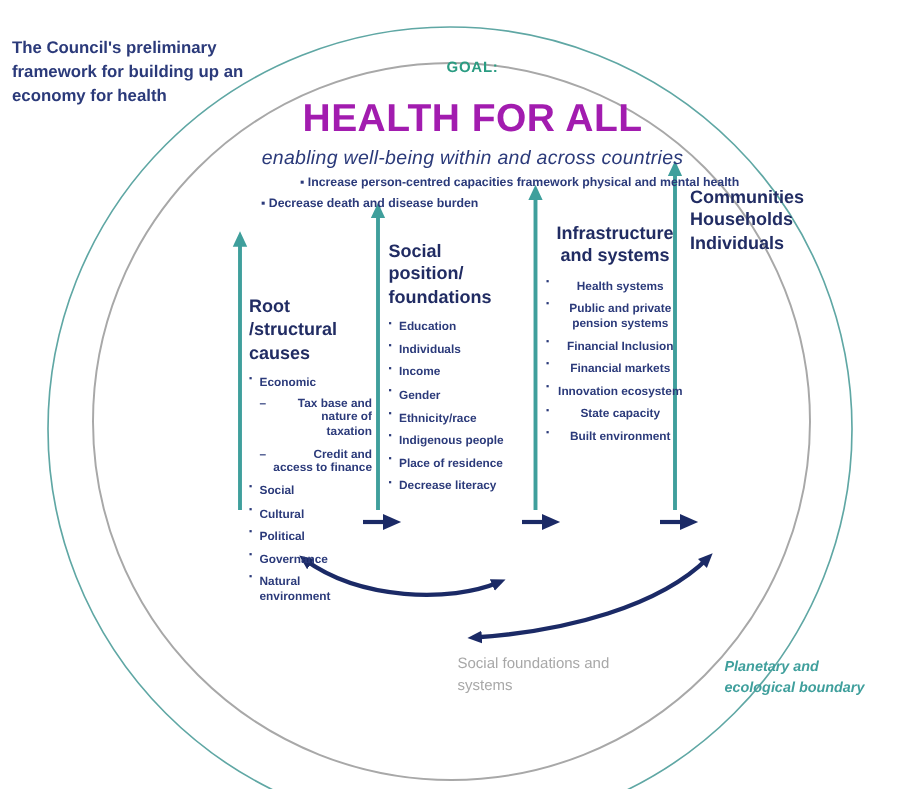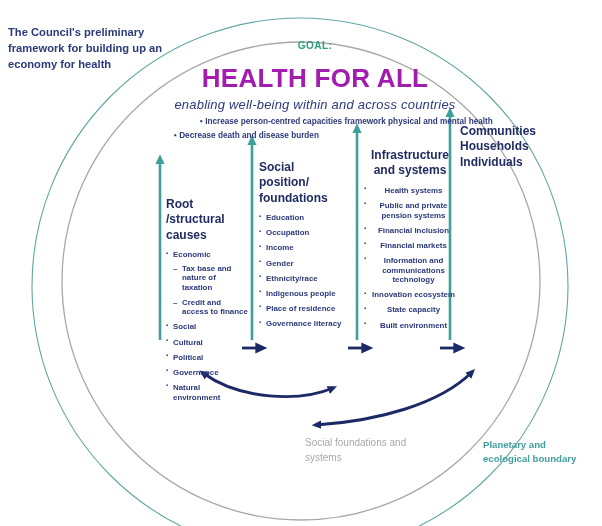--- a/index.html
+++ b/index.html
@@ -28,35 +28,35 @@
 
   
   .col{position:absolute;}
   .col-title{font-size:12px;font-weight:bold;color:#212c63;line-height:1.28;
       margin-bottom:7px;}
   .col-list{list-style:none;margin:0;padding:0;}
   .col-list>li{font-size:7.9px;font-weight:bold;color:#2b3a7a;line-height:1.22;
       margin-bottom:5.5px;padding-left:7px;position:relative;}
   .col-list>li::before{content:"\25AA";position:absolute;left:0;top:-.5px;
       font-size:6px;color:#2b3a7a;}
-  .sub-list{list-style:none;margin:4px 0 0 0;padding:0;}
+  .sub-list{list-style:none;margin:4px 0 0 0;padding:0;text-align:right;}
   .sub-list>li{font-size:7.9px;font-weight:bold;color:#2b3a7a;line-height:1.22;
       margin-bottom:5px;padding-left:9px;position:relative;}
   .sub-list>li::before{content:"\2013";position:absolute;left:0;top:0;color:#2b3a7a;}
 
   #col-root{left:166px;top:178px;width:82px;margin-top:19px;}
   #col-social{left:259px;top:160px;width:88px;}
   #col-infra{left:364px;top:148px;width:92px;text-align:center;}
   #col-comm{left:460px;top:124px;width:98px;}
 
   
   #label-social-foundations{position:absolute;left:305px;top:436px;width:120px;
       font-size:10px;font-weight:normal;color:#a8a8a8;line-height:1.45;}
   #label-planetary{position:absolute;left:483px;top:438px;width:112px;
-      font-size:9.6px;font-weight:bold;color:#3f9f9c;line-height:1.45;}
+      font-size:9.6px;font-weight:bold;color:#3f9f9c;line-height:1.45;font-style:italic;}
 </style>
 </head>
 <body>
 
 <div class="stage">
 
   <svg class="layer" viewBox="0 0 602 526">
     <defs>
       <marker id="mk-teal" viewBox="0 0 10 10" refX="5" refY="5" markerWidth="4.2" markerHeight="4.2" orient="auto-start-reverse">
         <path d="M0,0.6 L9.4,5 L0,9.4 z" fill="#3f9f9c"></path>
@@ -121,38 +121,37 @@
       <li>Political</li>
       <li>Governance</li>
       <li>Natural environment</li>
     </ul>
   </div>
 
   <div class="col" id="col-social">
     <div class="col-title">Social position/ foundations</div>
     <ul class="col-list">
       <li>Education</li>
-      <li>Occupation</li>
+      <li>Individuals</li>
       <li>Income</li>
       <li>Gender</li>
       <li>Ethnicity/race</li>
       <li>Indigenous people</li>
       <li>Place of residence</li>
-      <li>Governance literacy</li>
+      <li>Decrease literacy</li>
     </ul>
   </div>
 
   <div class="col" id="col-infra">
     <div class="col-title">Infrastructure and systems</div>
     <ul class="col-list">
       <li>Health systems</li>
       <li>Public and private pension systems</li>
       <li>Financial Inclusion</li>
       <li>Financial markets</li>
-      <li>Information and communications technology</li>
       <li>Innovation ecosystem</li>
       <li>State capacity</li>
       <li>Built environment</li>
     </ul>
   </div>
 
   <div class="col" id="col-comm">
     <div class="col-title">Communities Households Individuals</div>
   </div>
 

